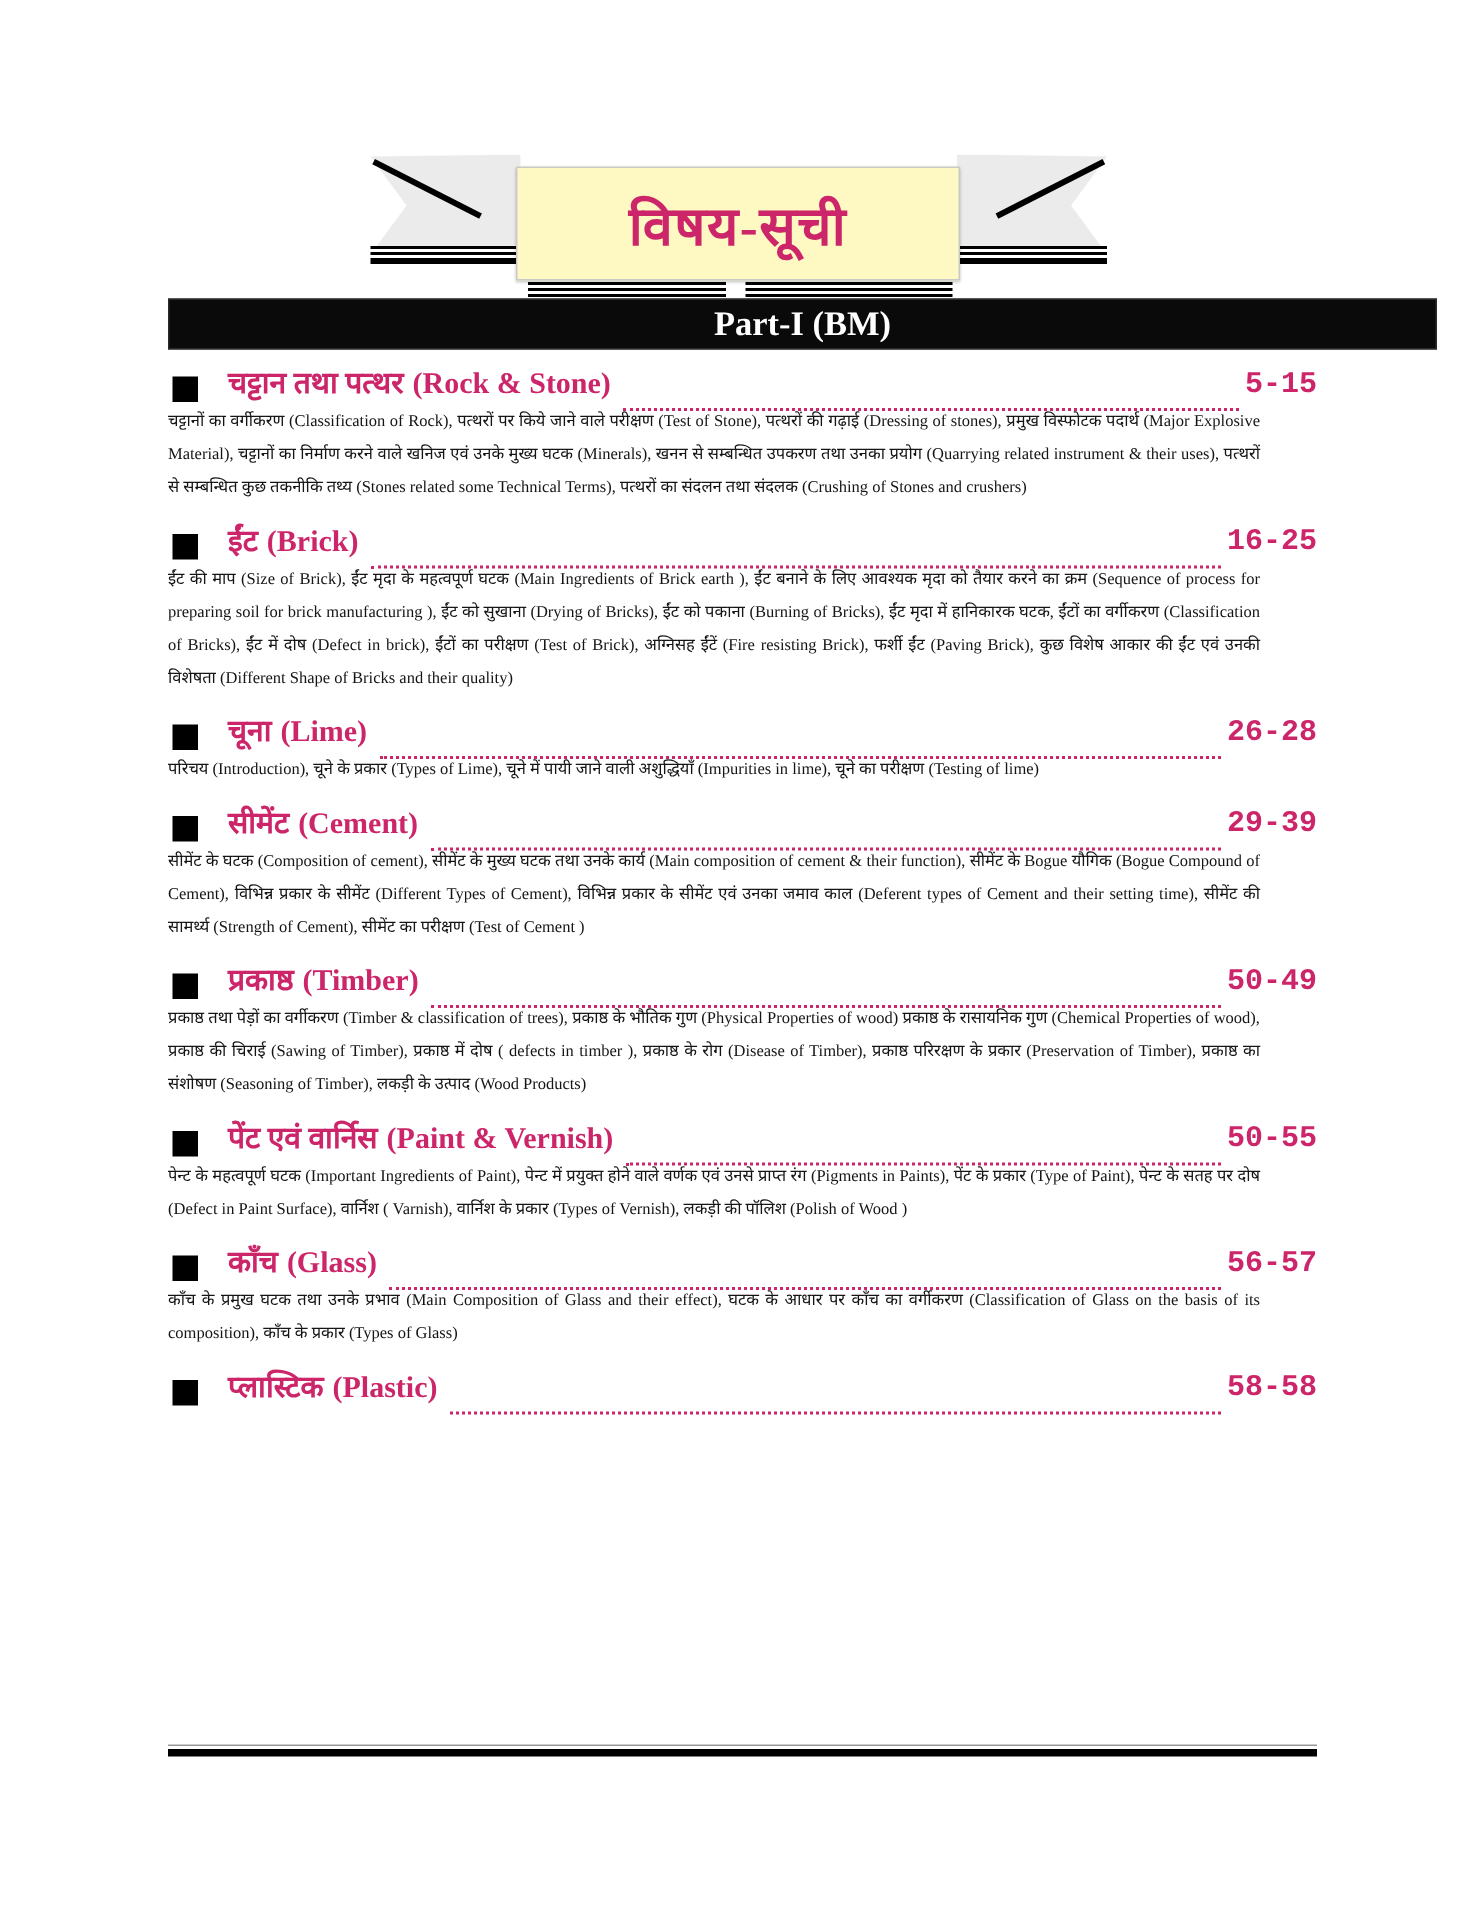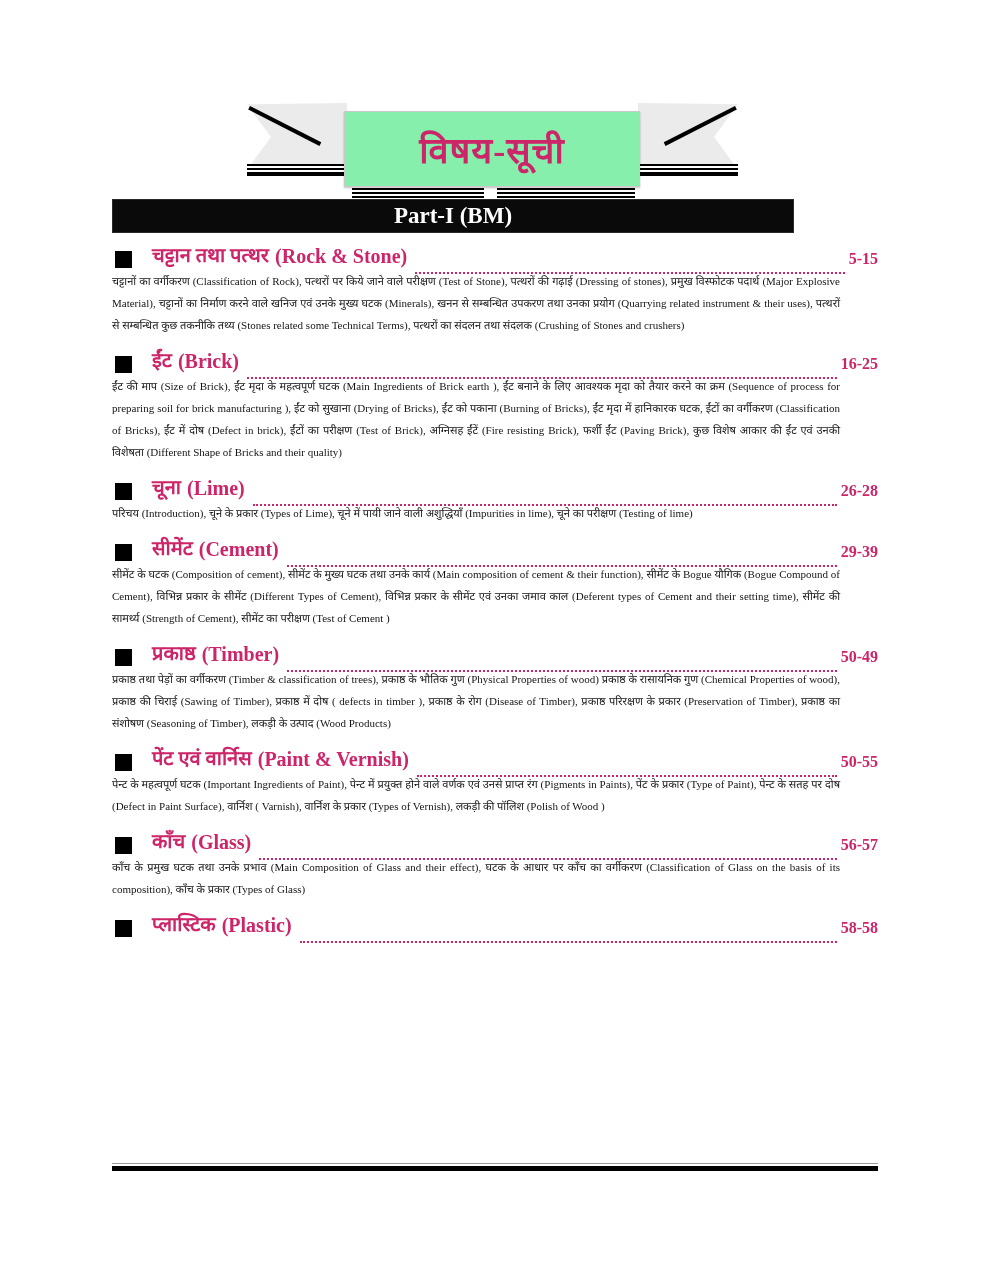--- a/index.html
+++ b/index.html
@@ -46,36 +46,36 @@
       #000 4px 6px, #fff 6px 8px,
       #000 8px 12px);
   }
   .stripes.left   { left: 247px; top: 164px; width: 100px; }
   .stripes.right  { left: 638px; top: 164px; width: 100px; }
   .stripes.cleft  { left: 352px; top: 188px; width: 132px; height: 10px; }
   .stripes.cright { left: 497px; top: 188px; width: 138px; height: 10px; }
   .ribbon-center {
     position: absolute;
     left: 344px; top: 111px; width: 296px; height: 76px;
-    background: #86efac;
+    background: #fef9c3;
     border: 1px solid #c9c9c9;
     box-shadow: 0 1px 2px rgba(0,0,0,0.25);
     display: flex; align-items: center; justify-content: center;
   }
   .banner-title {
     color: #cc2569;
     font-weight: bold;
     font-size: 36px;
     letter-spacing: 1px;
   }
 
   
   .part-bar {
     position: absolute;
-    left: 112px; top: 199px; width: 682px; height: 34px;
+    left: 112px; top: 199px; width: 846px; height: 34px;
     background: #0a0a0a;
     border: 1px solid #2a2a2a;
     display: flex; align-items: center; justify-content: center;
   }
   .part-bar span {
     color: #ffffff;
     font-weight: bold;
     font-size: 23px;
   }
 
@@ -115,21 +115,22 @@
     height: 0;
     border-bottom: 2px dotted #cc2569;
     transform: translateY(6px);
     margin-right: 4px;
     min-width: 20px;
   }
   .pages {
     flex: 0 0 auto;
     color: #cc2569;
     font-weight: bold;
-    font-size: 16px;
+    font-size: 20px;
+    font-family: Liberation Mono, monospace;
   }
   .desc {
     width: 728px;
     color: #141414;
     font-size: 11px;
     line-height: 22px;
     text-align: justify;
   }
 
   

